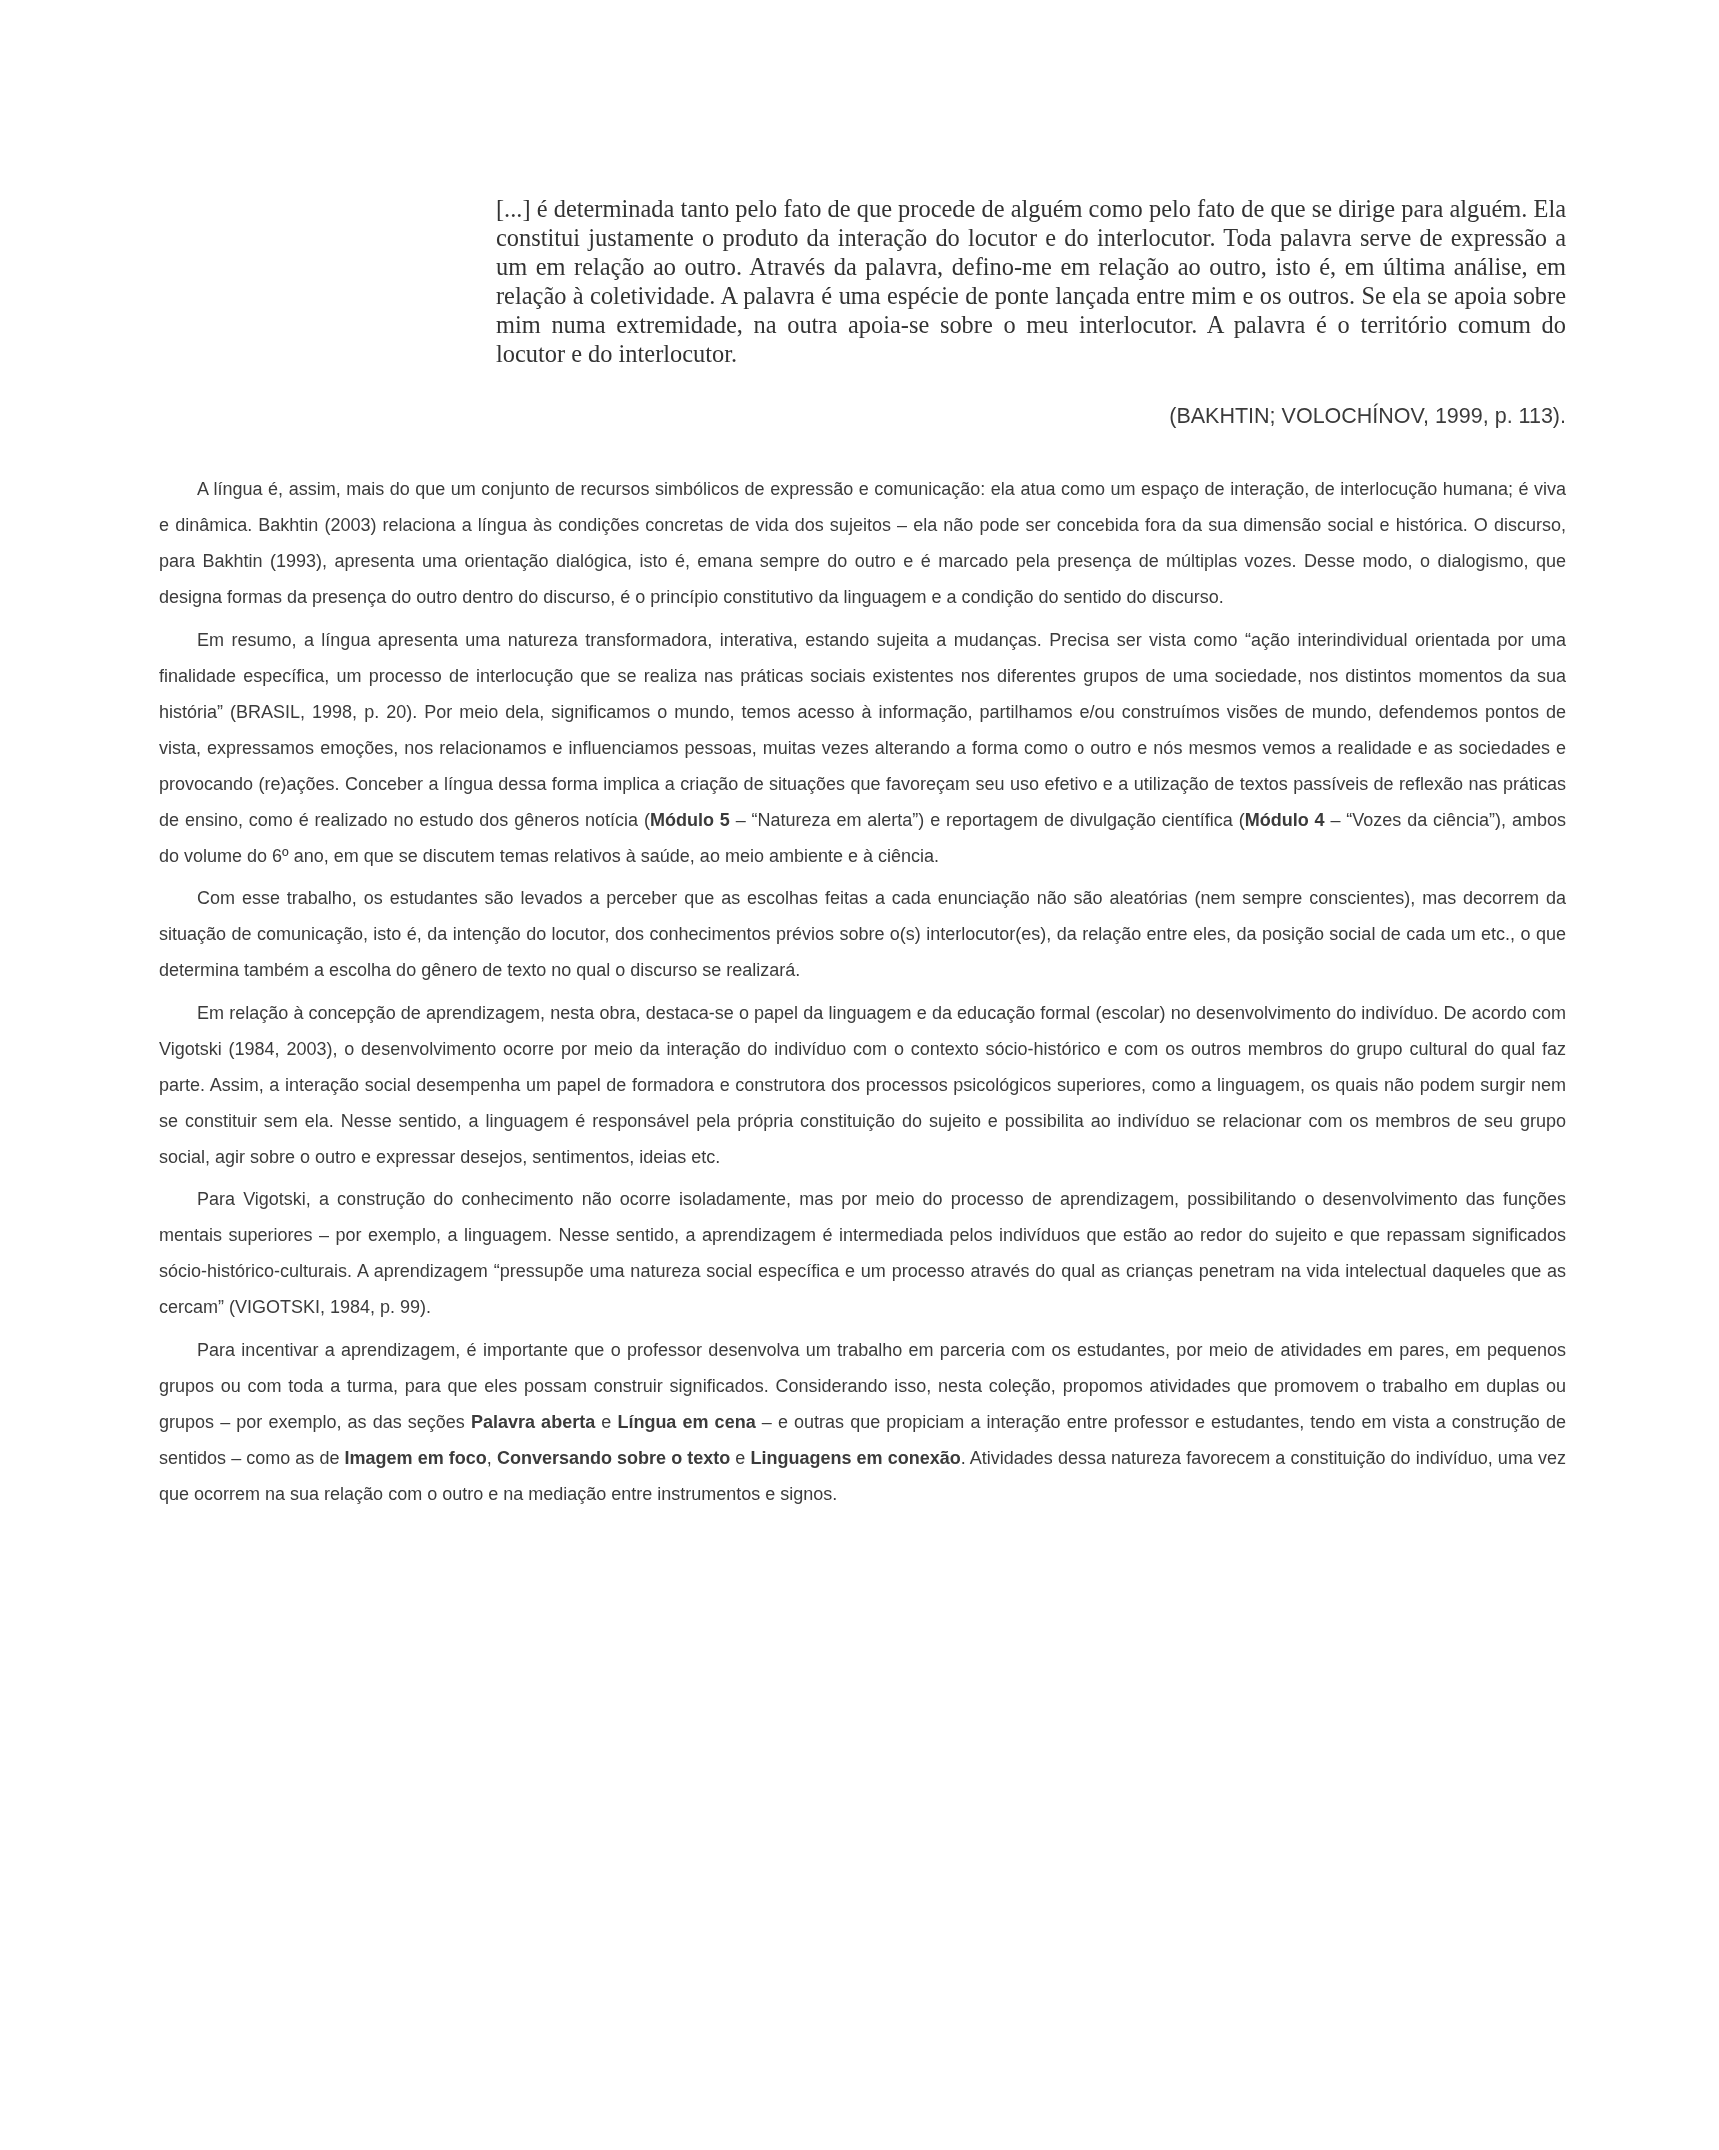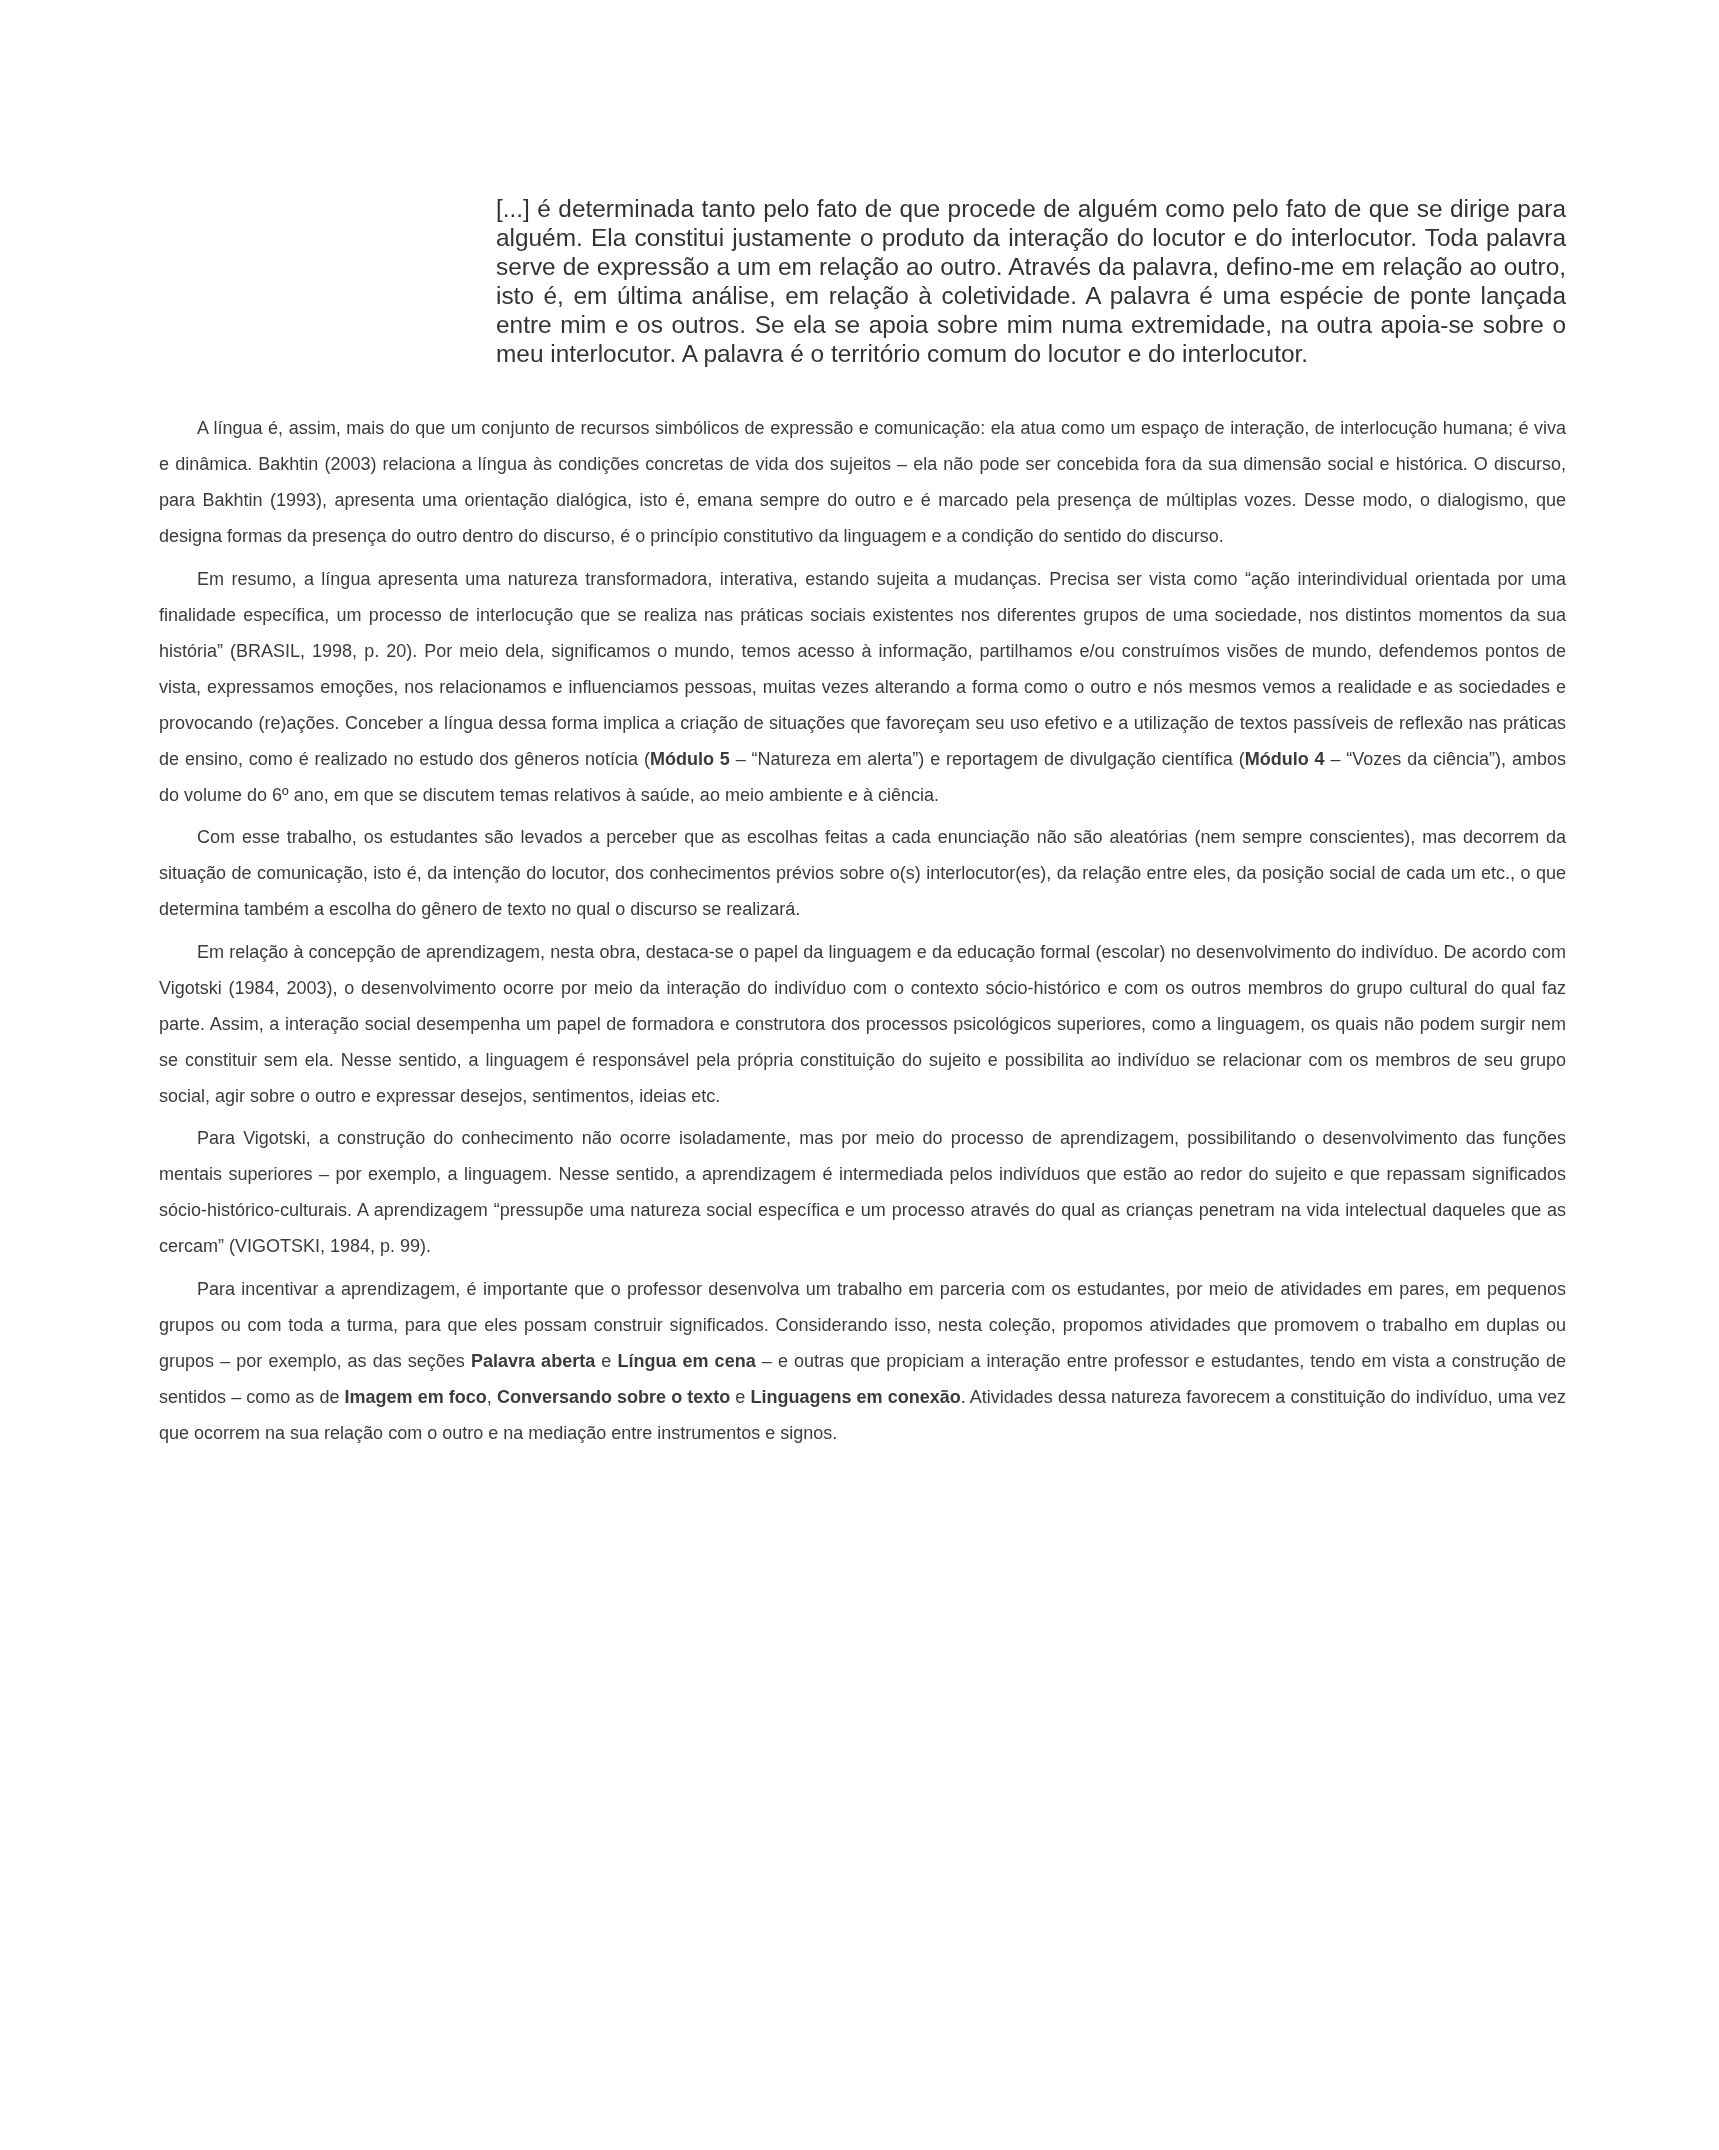--- a/index.html
+++ b/index.html
@@ -14,21 +14,21 @@
     overflow: hidden;
     font-family: "Liberation Sans", sans-serif;
   }
   .page {
     position: absolute;
     inset: 0;
     background: #ffffff;
   }
   .quote {
     margin: 194px 154px 4px 496px;
-    font-family: Liberation Sans, sans-serif;
+    font-family: Liberation Serif, serif;
     font-size: 24.4px;
     line-height: 29px;
     text-align: justify;
     color: #333333;
   }
   .citation {
     margin: 36px 154px 0 159px;
     text-align: right;
     font-size: 21.5px;
     color: #3b3b3b;
@@ -59,20 +59,21 @@
     color: #524a9c;
   }
 </style>
 </head>
 <body style="background: rgb(255, 255, 255);">
 
 <div class="page">
 
   <blockquote class="quote" style="color: rgb(51, 51, 51);">[...] é determinada tanto pelo fato de que procede de alguém como pelo fato de que se dirige para alguém. Ela constitui justamente o produto da interação do locutor e do interlocutor. Toda palavra serve de expressão a um em relação ao outro. Através da palavra, defino-me em relação ao outro, isto é, em última análise, em relação à coletividade. A palavra é uma espécie de ponte lançada entre mim e os outros. Se ela se apoia sobre mim numa extremidade, na outra apoia-se sobre o meu interlocutor. A palavra é o território comum do locutor e do interlocutor.</blockquote>
 
+  <div class="citation" style="color: rgb(59, 59, 59);">(BAKHTIN; VOLOCHÍNOV, 1999, p. 113).</div>
 
   <div class="body-text" id="paragraphs" style="color: rgb(59, 59, 59);">
       <p><span>A língua é, assim, mais do que um conjunto de recursos simbólicos de expressão e comunicação: ela atua como um espaço de interação, de interlocução humana; é viva e dinâmica. Bakhtin (2003) relaciona a língua às condições concretas de vida dos sujeitos – ela não pode ser concebida fora da sua dimensão social e histórica. O discurso, para Bakhtin (1993), apresenta uma orientação dialógica, isto é, emana sempre do outro e é marcado pela presença de múltiplas vozes. Desse modo, o dialogismo, que designa formas da presença do outro dentro do discurso, é o princípio constitutivo da linguagem e a condição do sentido do discurso.</span></p>
       <p><span>Em resumo, a língua apresenta uma natureza transformadora, interativa, estando sujeita a mudanças. Precisa ser vista como “ação interindividual orientada por uma finalidade específica, um processo de interlocução que se realiza nas práticas sociais existentes nos diferentes grupos de uma sociedade, nos distintos momentos da sua história” (BRASIL, 1998, p. 20). Por meio dela, significamos o mundo, temos acesso à informação, partilhamos e/ou construímos visões de mundo, defendemos pontos de vista, expressamos emoções, nos relacionamos e influenciamos pessoas, muitas vezes alterando a forma como o outro e nós mesmos vemos a realidade e as sociedades e provocando (re)ações. Conceber a língua dessa forma implica a criação de situações que favoreçam seu uso efetivo e a utilização de textos passíveis de reflexão nas práticas de ensino, como é realizado no estudo dos gêneros notícia (</span><b>Módulo 5</b><span> – “Natureza em alerta”) e reportagem de divulgação científica (</span><b>Módulo 4</b><span> – “Vozes da ciência”), ambos do volume do 6º ano, em que se discutem temas relativos à saúde, ao meio ambiente e à ciência.</span></p>
       <p><span>Com esse trabalho, os estudantes são levados a perceber que as escolhas feitas a cada enunciação não são aleatórias (nem sempre conscientes), mas decorrem da situação de comunicação, isto é, da intenção do locutor, dos conhecimentos prévios sobre o(s) interlocutor(es), da relação entre eles, da posição social de cada um etc., o que determina também a escolha do gênero de texto no qual o discurso se realizará.</span></p>
       <p><span>Em relação à concepção de aprendizagem, nesta obra, destaca-se o papel da linguagem e da educação formal (escolar) no desenvolvimento do indivíduo. De acordo com Vigotski (1984, 2003), o desenvolvimento ocorre por meio da interação do indivíduo com o contexto sócio-histórico e com os outros membros do grupo cultural do qual faz parte. Assim, a interação social desempenha um papel de formadora e construtora dos processos psicológicos superiores, como a linguagem, os quais não podem surgir nem se constituir sem ela. Nesse sentido, a linguagem é responsável pela própria constituição do sujeito e possibilita ao indivíduo se relacionar com os membros de seu grupo social, agir sobre o outro e expressar desejos, sentimentos, ideias etc.</span></p>
       <p><span>Para Vigotski, a construção do conhecimento não ocorre isoladamente, mas por meio do processo de aprendizagem, possibilitando o desenvolvimento das funções mentais superiores – por exemplo, a linguagem. Nesse sentido, a aprendizagem é intermediada pelos indivíduos que estão ao redor do sujeito e que repassam significados sócio-histórico-culturais. A aprendizagem “pressupõe uma natureza social específica e um processo através do qual as crianças penetram na vida intelectual daqueles que as cercam” (VIGOTSKI, 1984, p. 99).</span></p>
       <p><span>Para incentivar a aprendizagem, é importante que o professor desenvolva um trabalho em parceria com os estudantes, por meio de atividades em pares, em pequenos grupos ou com toda a turma, para que eles possam construir significados. Considerando isso, nesta coleção, propomos atividades que promovem o trabalho em duplas ou grupos – por exemplo, as das seções </span><b>Palavra aberta</b><span> e </span><b>Língua em cena</b><span> – e outras que propiciam a interação entre professor e estudantes, tendo em vista a construção de sentidos – como as de </span><b>Imagem em foco</b><span>, </span><b>Conversando sobre o texto</b><span> e </span><b>Linguagens em conexão</b><span>. Atividades dessa natureza favorecem a constituição do indivíduo, uma vez que ocorrem na sua relação com o outro e na mediação entre instrumentos e signos.</span></p>
     </div>
 

